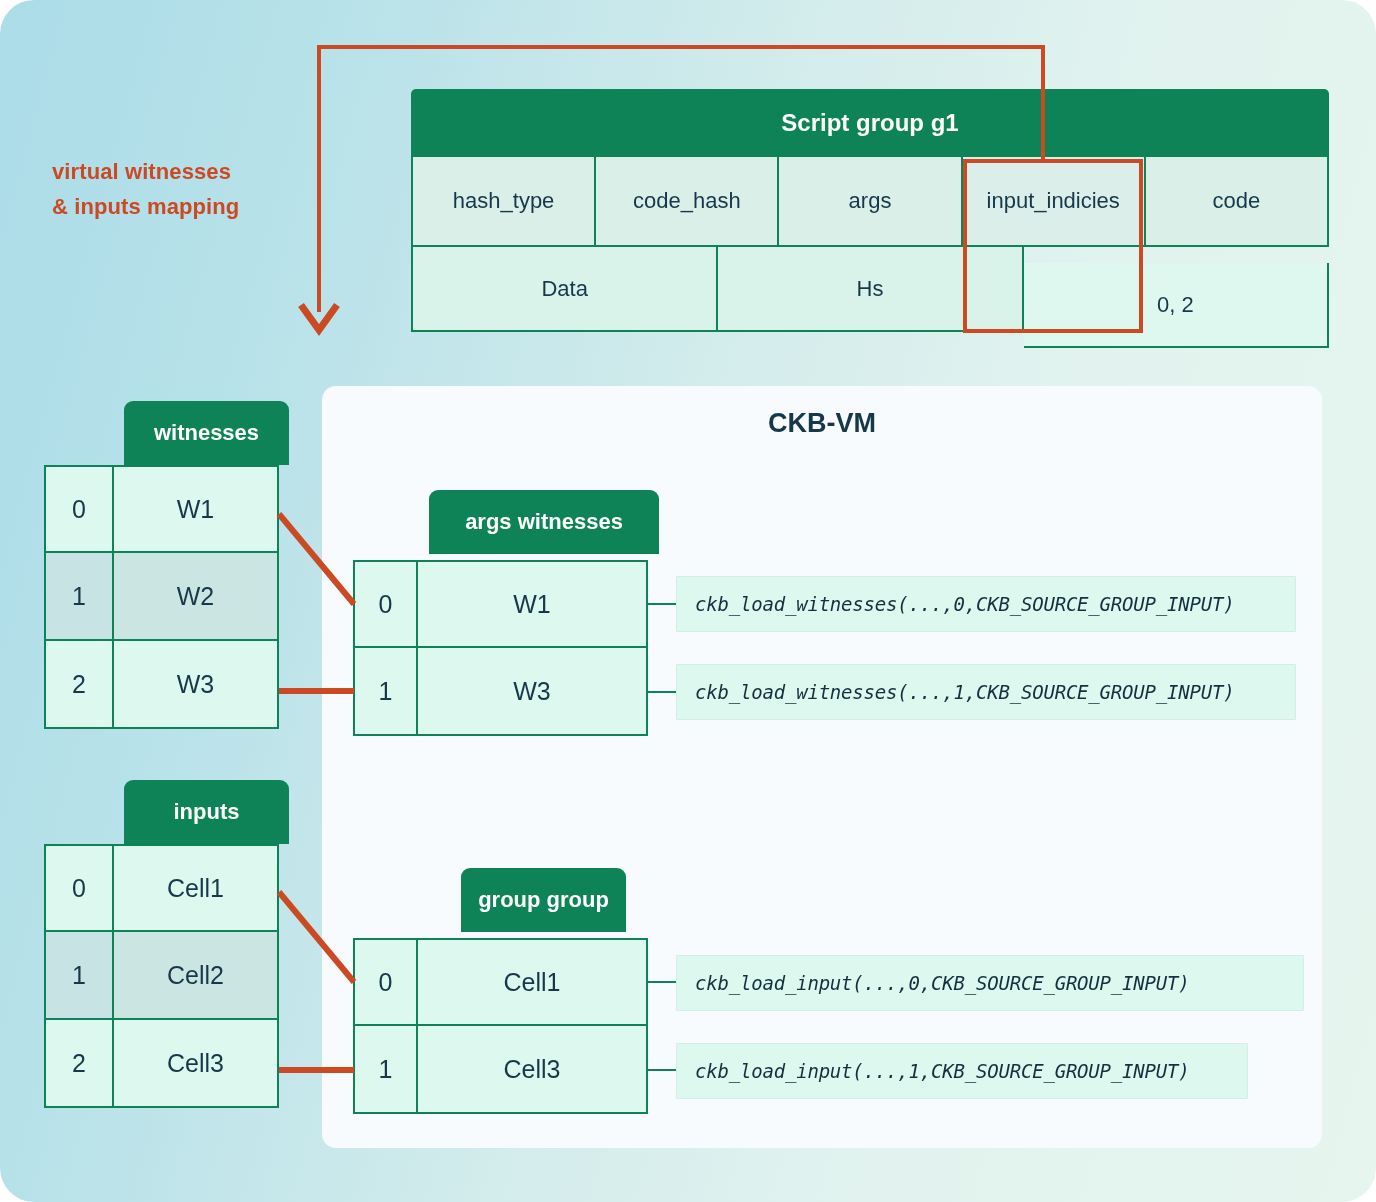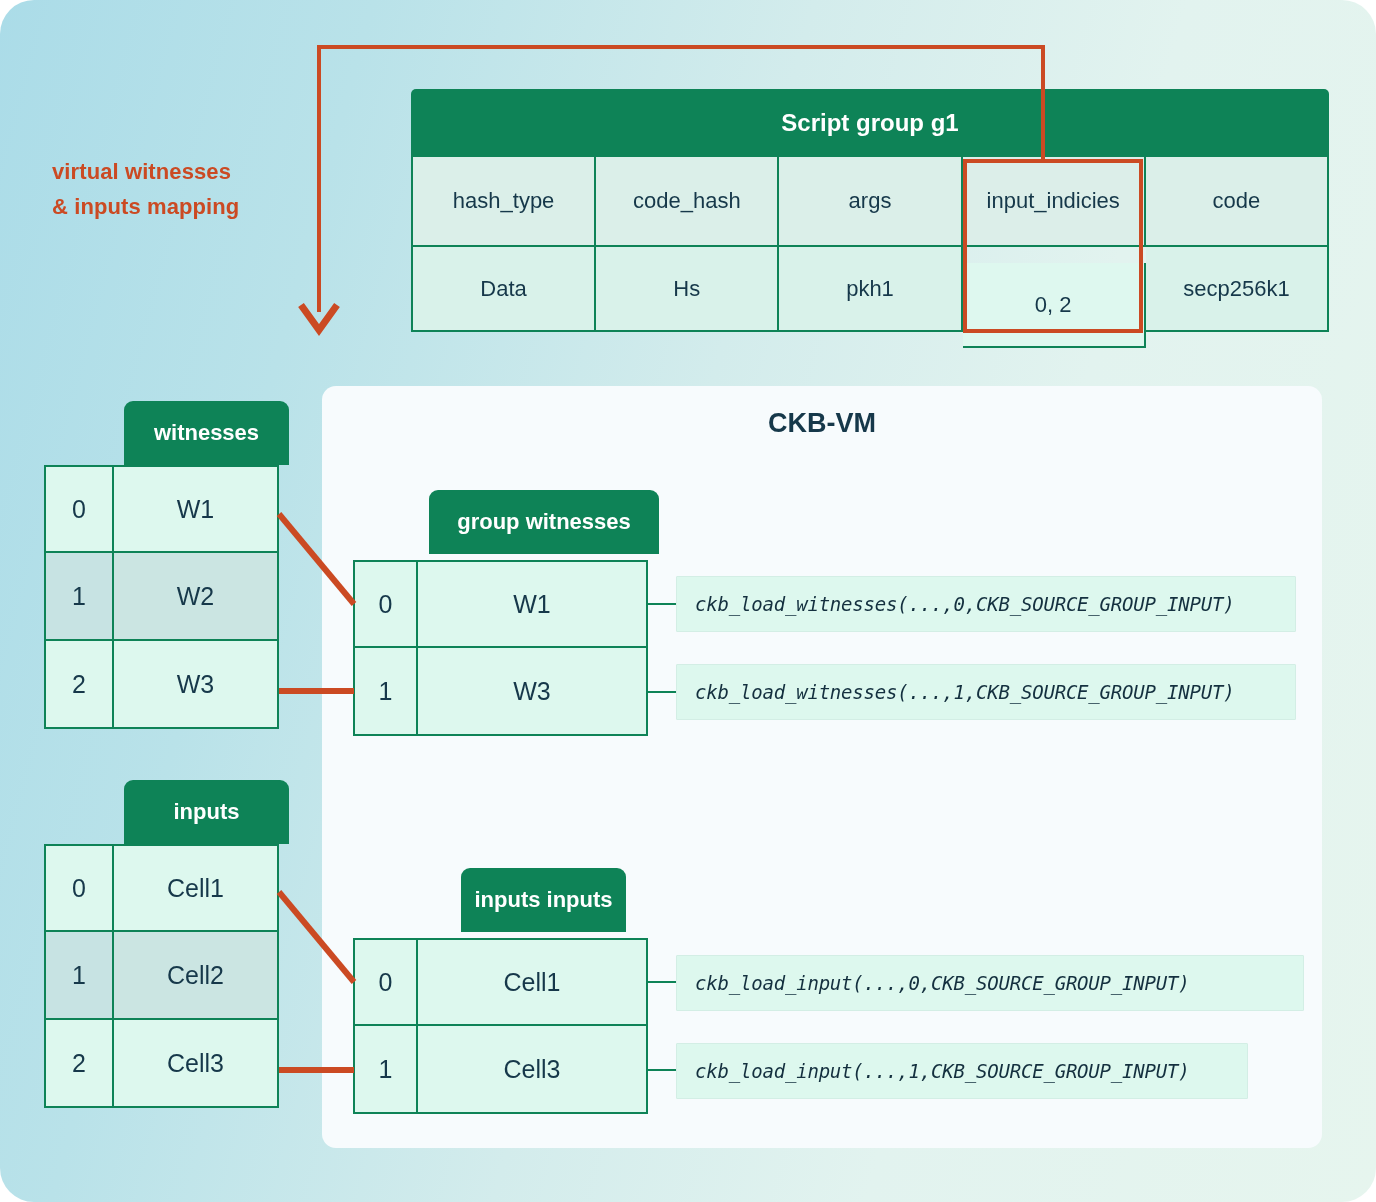--- a/index.html
+++ b/index.html
@@ -225,23 +225,21 @@
     <div class="sg-row head">
       <div class="sg-cell">hash_type</div>
       <div class="sg-cell">code_hash</div>
       <div class="sg-cell">args</div>
       <div class="sg-cell hl-head">input_indicies</div>
       <div class="sg-cell">code</div>
     </div>
     <div class="sg-row body">
       <div class="sg-cell">Data</div>
       <div class="sg-cell">Hs</div>
-      <div class="sg-cell">pkh1</div>
       <div class="sg-cell hl-body">0, 2</div>
-      <div class="sg-cell">secp256k1</div>
     </div>
   </div>
   <div class="sg-hl-box"></div>
 
   <div class="tbl" id="tbl-witnesses">
     <div class="tbl-cap">witnesses</div>
     <div class="tbl-grid">
       <div class="tbl-row">
         <div class="tbl-idx">0</div>
         <div class="tbl-val">W1</div>
@@ -251,21 +249,21 @@
         <div class="tbl-val">W2</div>
       </div>
       <div class="tbl-row">
         <div class="tbl-idx">2</div>
         <div class="tbl-val">W3</div>
       </div>
     </div>
   </div>
 
   <div class="tbl" id="tbl-gwitnesses">
-    <div class="tbl-cap">group witnesses</div>
+    <div class="tbl-cap">args witnesses</div>
     <div class="tbl-grid">
       <div class="tbl-row">
         <div class="tbl-idx">0</div>
         <div class="tbl-val">W1</div>
       </div>
       <div class="tbl-row">
         <div class="tbl-idx">1</div>
         <div class="tbl-val">W3</div>
       </div>
     </div>
@@ -283,21 +281,21 @@
         <div class="tbl-val">Cell2</div>
       </div>
       <div class="tbl-row">
         <div class="tbl-idx">2</div>
         <div class="tbl-val">Cell3</div>
       </div>
     </div>
   </div>
 
   <div class="tbl" id="tbl-ginputs">
-    <div class="tbl-cap">inputs inputs</div>
+    <div class="tbl-cap">group group</div>
     <div class="tbl-grid">
       <div class="tbl-row">
         <div class="tbl-idx">0</div>
         <div class="tbl-val">Cell1</div>
       </div>
       <div class="tbl-row">
         <div class="tbl-idx">1</div>
         <div class="tbl-val">Cell3</div>
       </div>
     </div>

